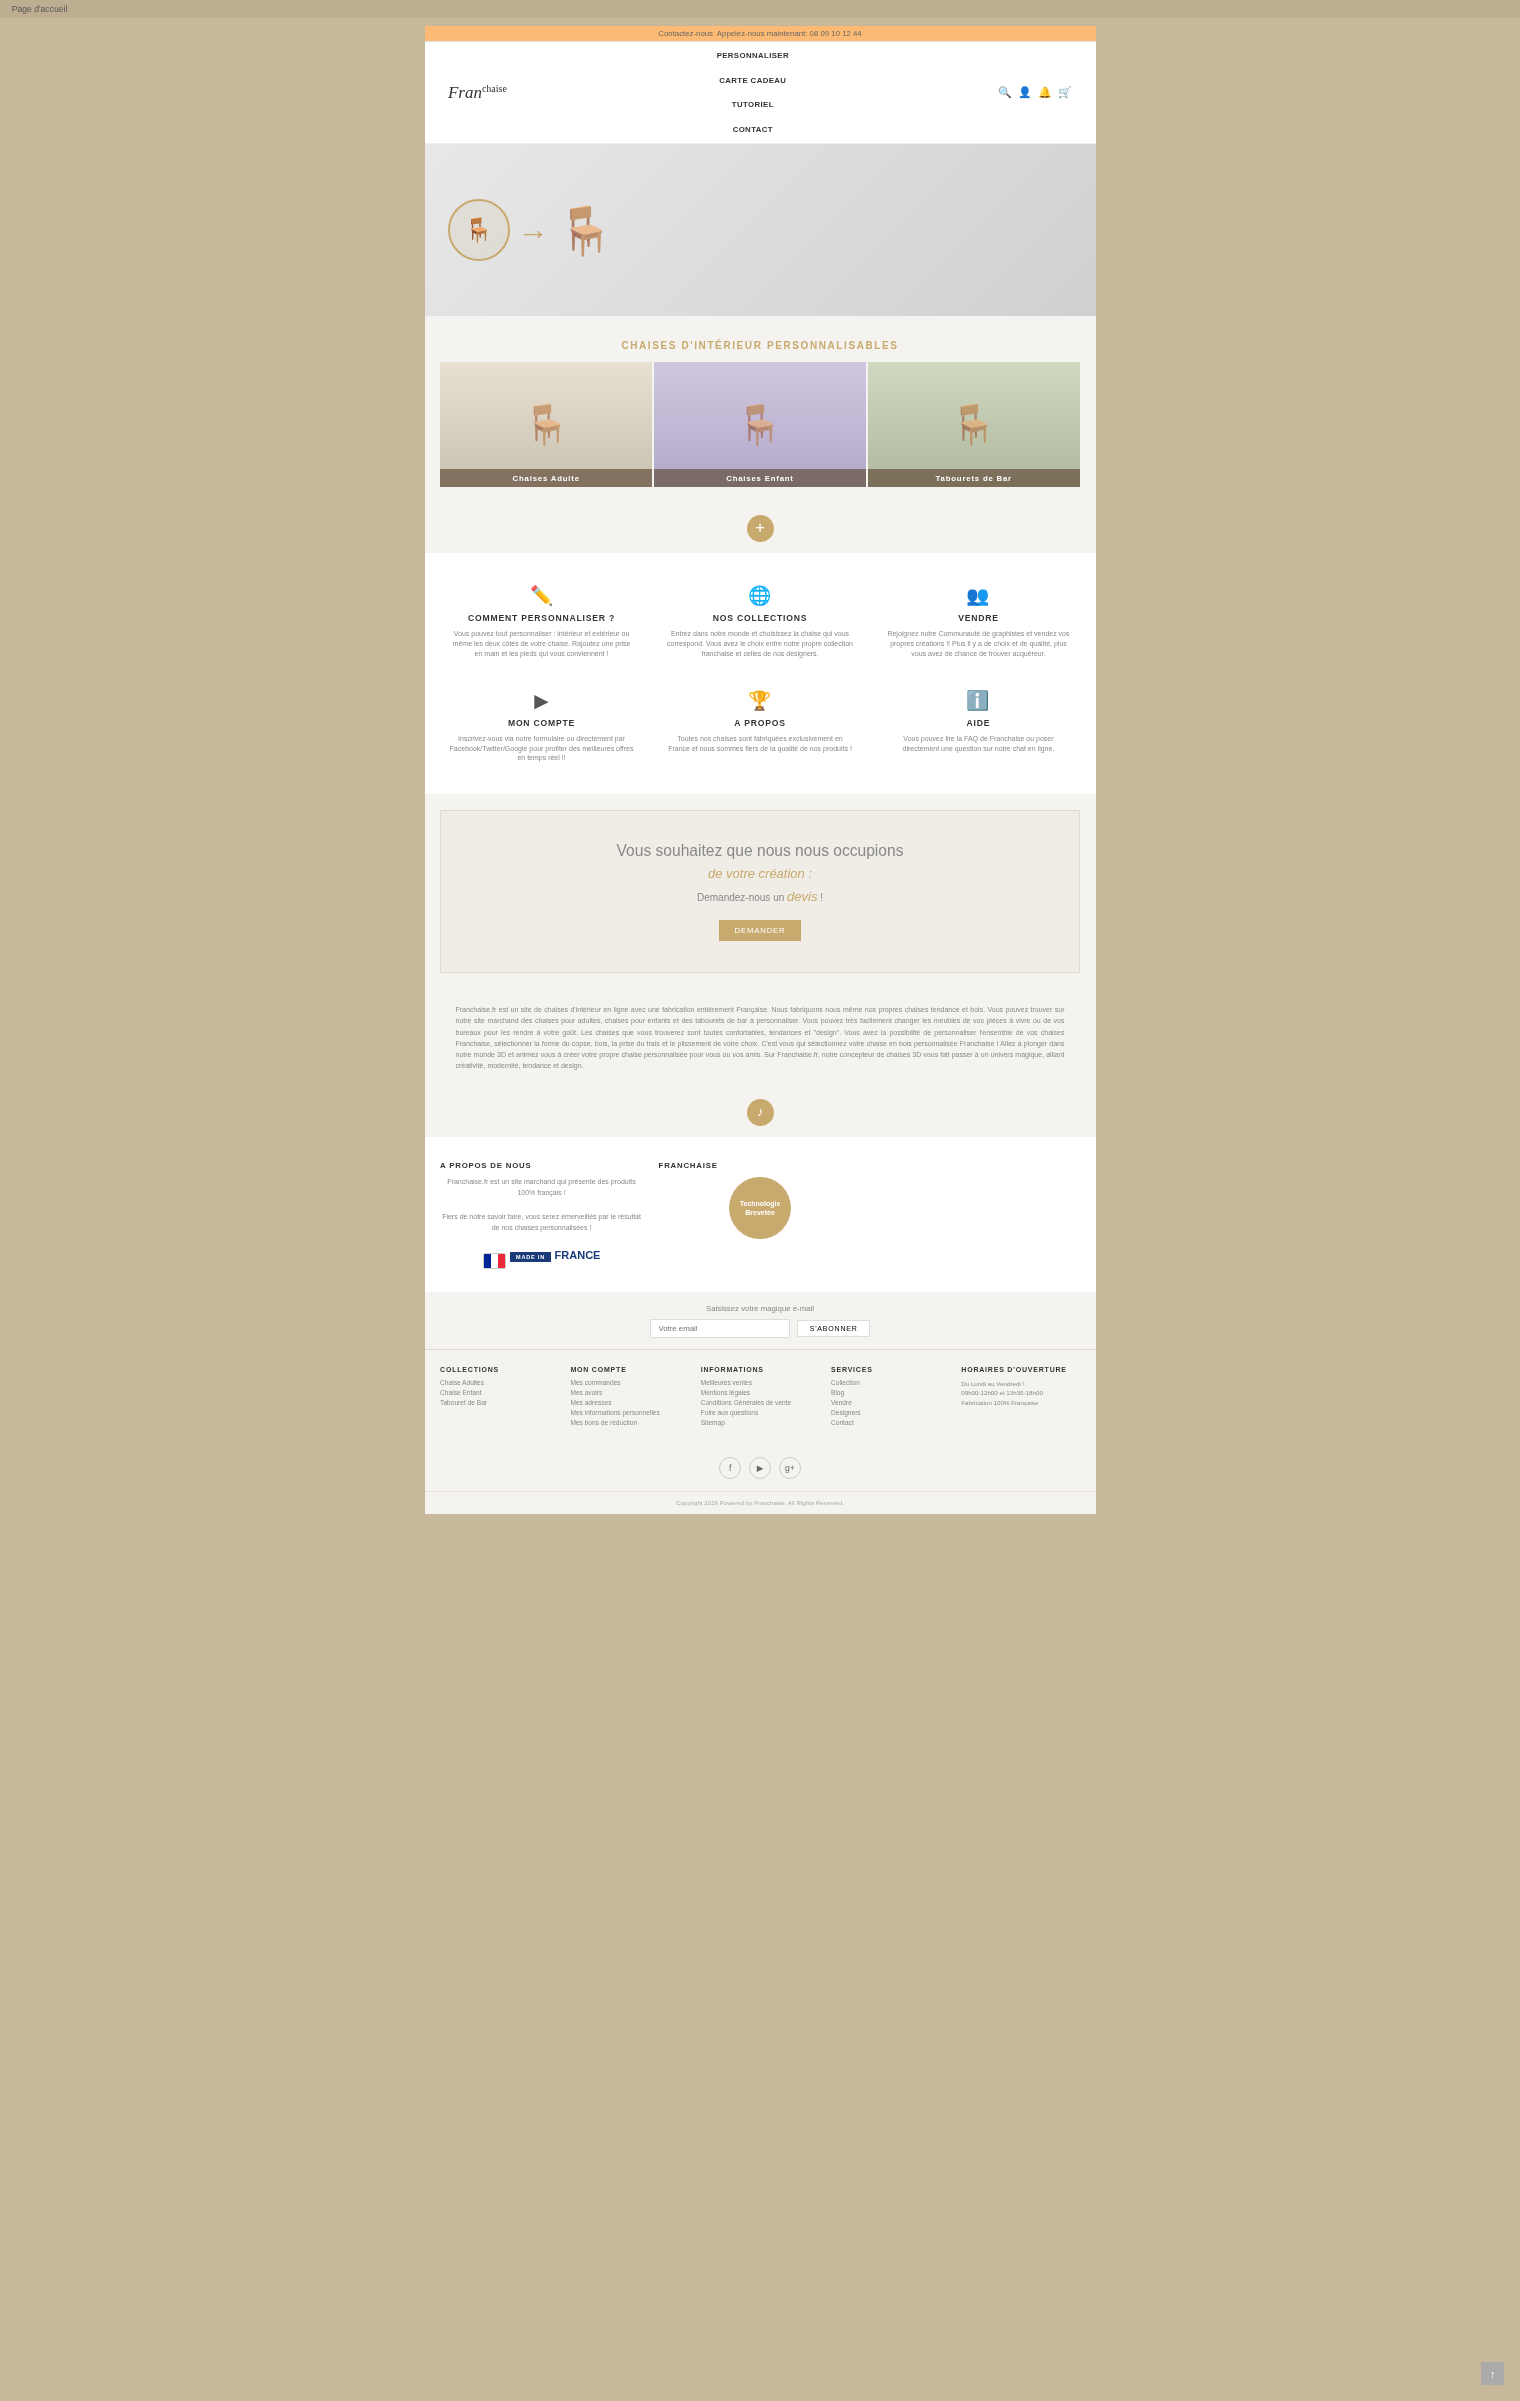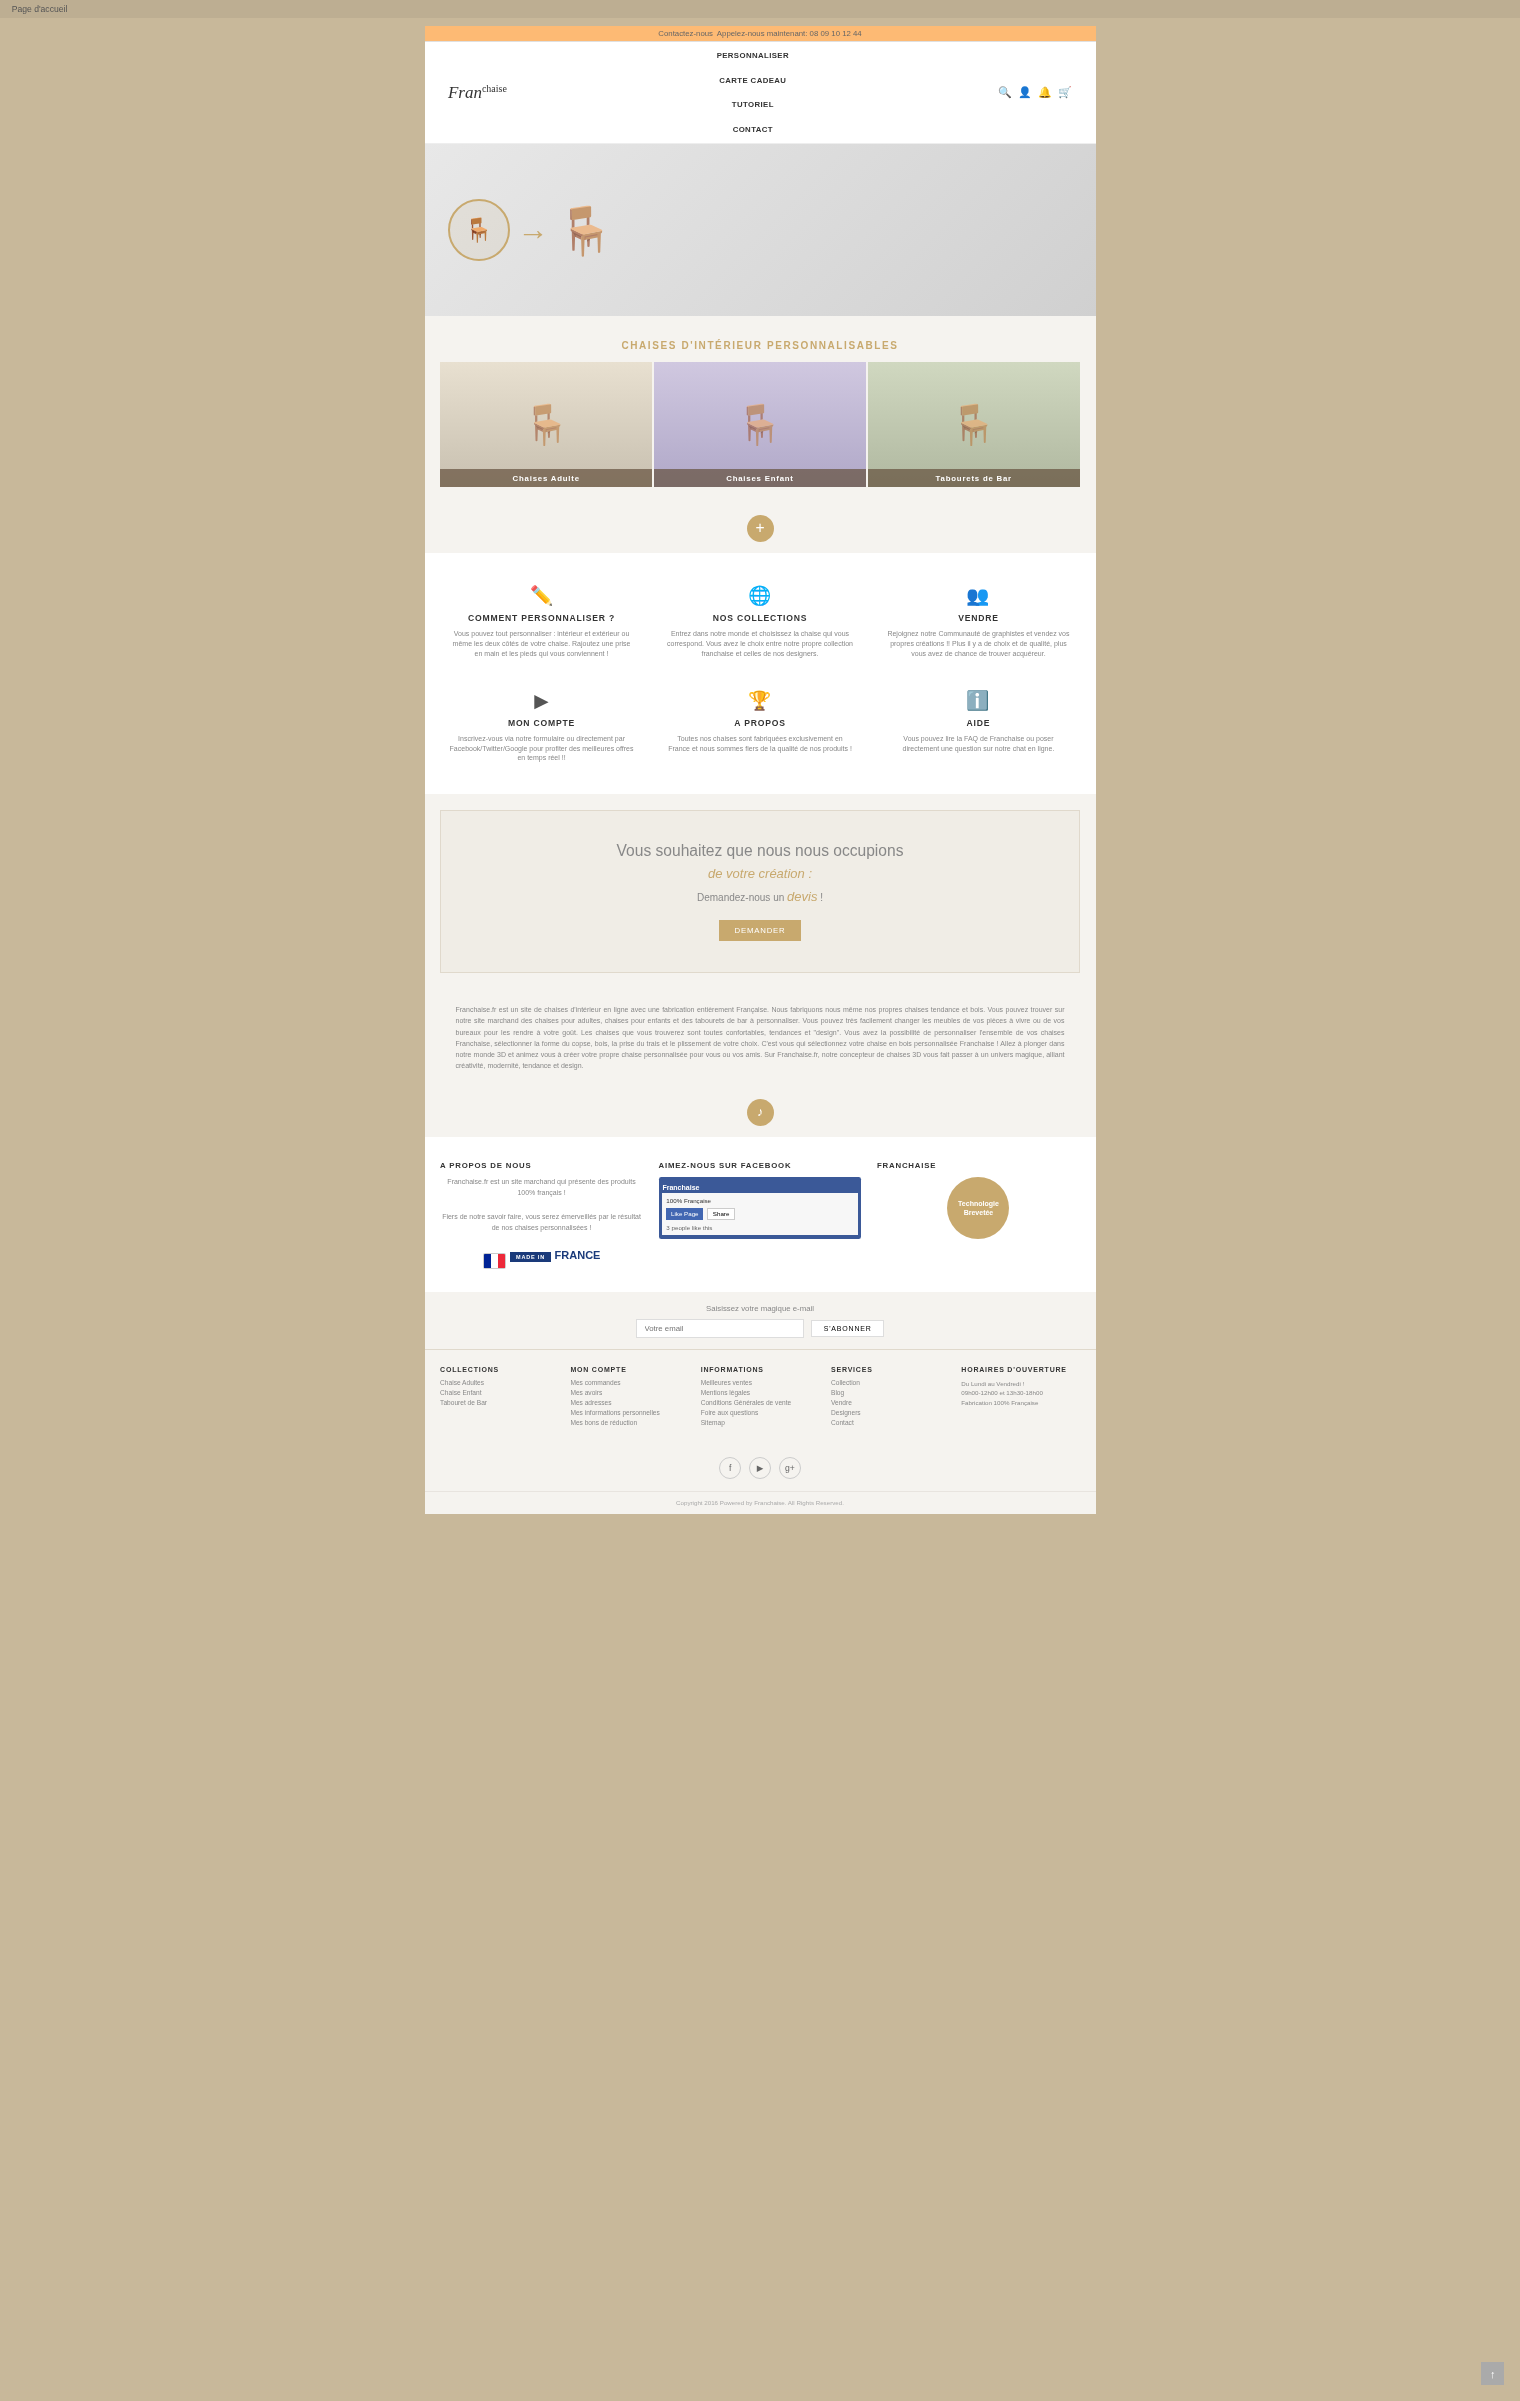--- a/index.html
+++ b/index.html
@@ -413,21 +413,21 @@
     .newsletter p {
       font-size: 7.8px;
       color: #888;
       margin-bottom: 6.2px;
     }
 
     .newsletter input {
       border: 0.8px solid #ddd;
       padding: 3.9px 7.8px;
       font-size: 7.8px;
-      width: 168px;
+      width: 140px;
       margin-right: 3.9px;
     }
 
     .newsletter-btn {
       background: #fff;
       border: 0.8px solid #ddd;
       padding: 3.9px 11.7px;
       font-size: 7px;
       letter-spacing: 0.8px;
       cursor: pointer;
@@ -669,36 +669,20 @@
               <div class="flag-red"></div>
             </div>
             <div>
               <span class="mif-badge">MADE IN</span>
               <span class="mif-text"> FRANCE</span>
             </div>
           </div>
         </div>
       </div>
 
-      <div>
-        <div class="footer-col-title">AIMEZ-NOUS SUR FACEBOOK</div>
-        <div class="facebook-mockup">
-          <div style="font-size:7px;padding:2.3px 0;">
-            <strong>Franchaise</strong>
-          </div>
-          <div class="fb-inner">
-            <div style="font-size:6.2px;color:#333;margin-bottom:3.9px;">100% Française</div>
-            <div style="display:flex;gap:3.9px;margin-bottom:3.9px;">
-              <button style="font-size:6.2px;padding:1.6px 4.7px;background:#4267B2;color:#fff;border:none;cursor:pointer;">Like Page</button>
-              <button style="font-size:6.2px;padding:1.6px 4.7px;background:#fff;border:0.8px solid #ccc;cursor:pointer;">Share</button>
-            </div>
-            <div style="font-size:6.2px;color:#666;">3 people like this</div>
-          </div>
-        </div>
-      </div>
 
       <div>
         <div class="footer-col-title">FRANCHAISE</div>
         <div class="tech-badge">
           <span>Technologie</span>
           <span>Brevetée</span>
         </div>
       </div>
     </div>
 

